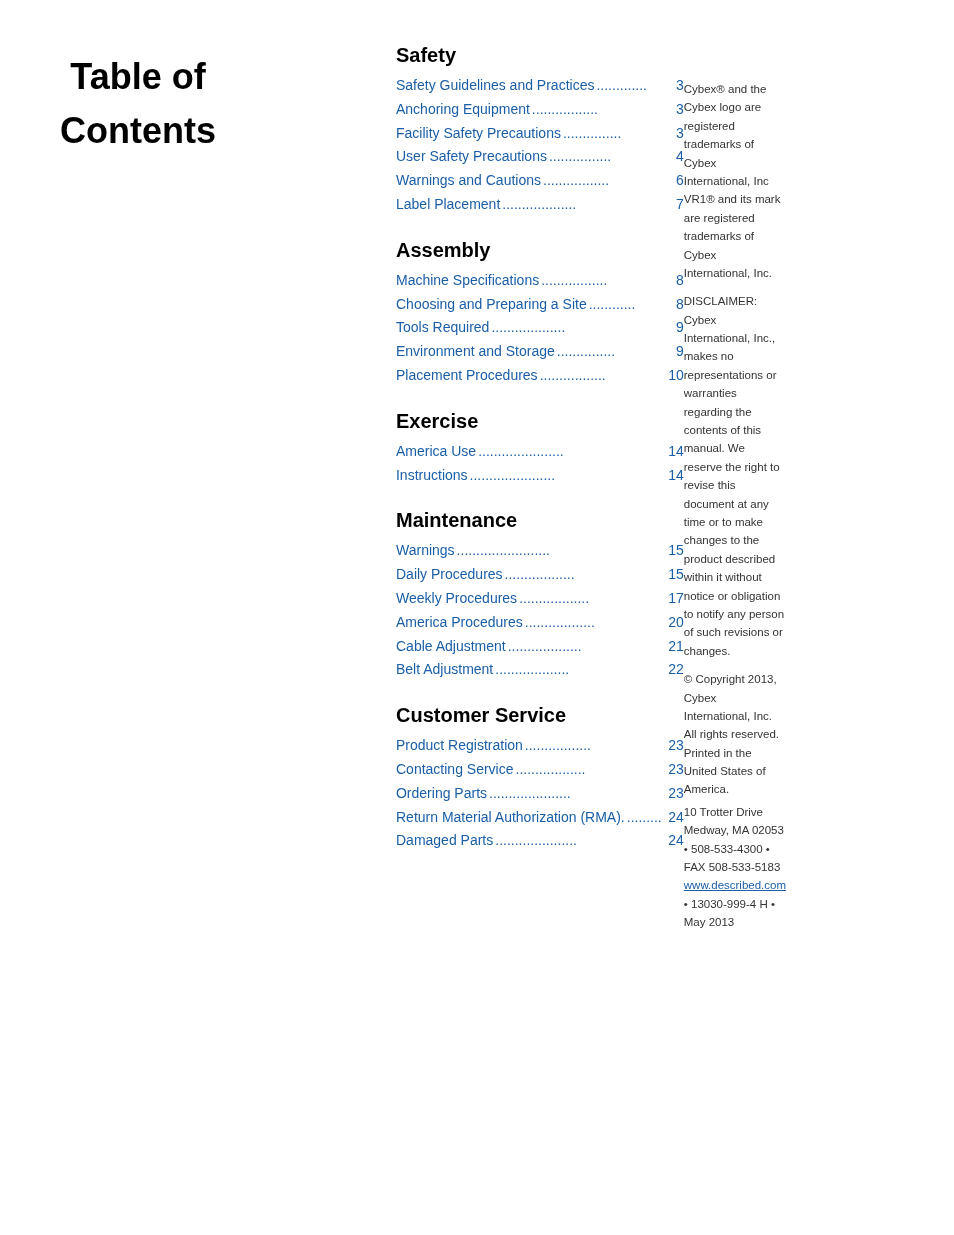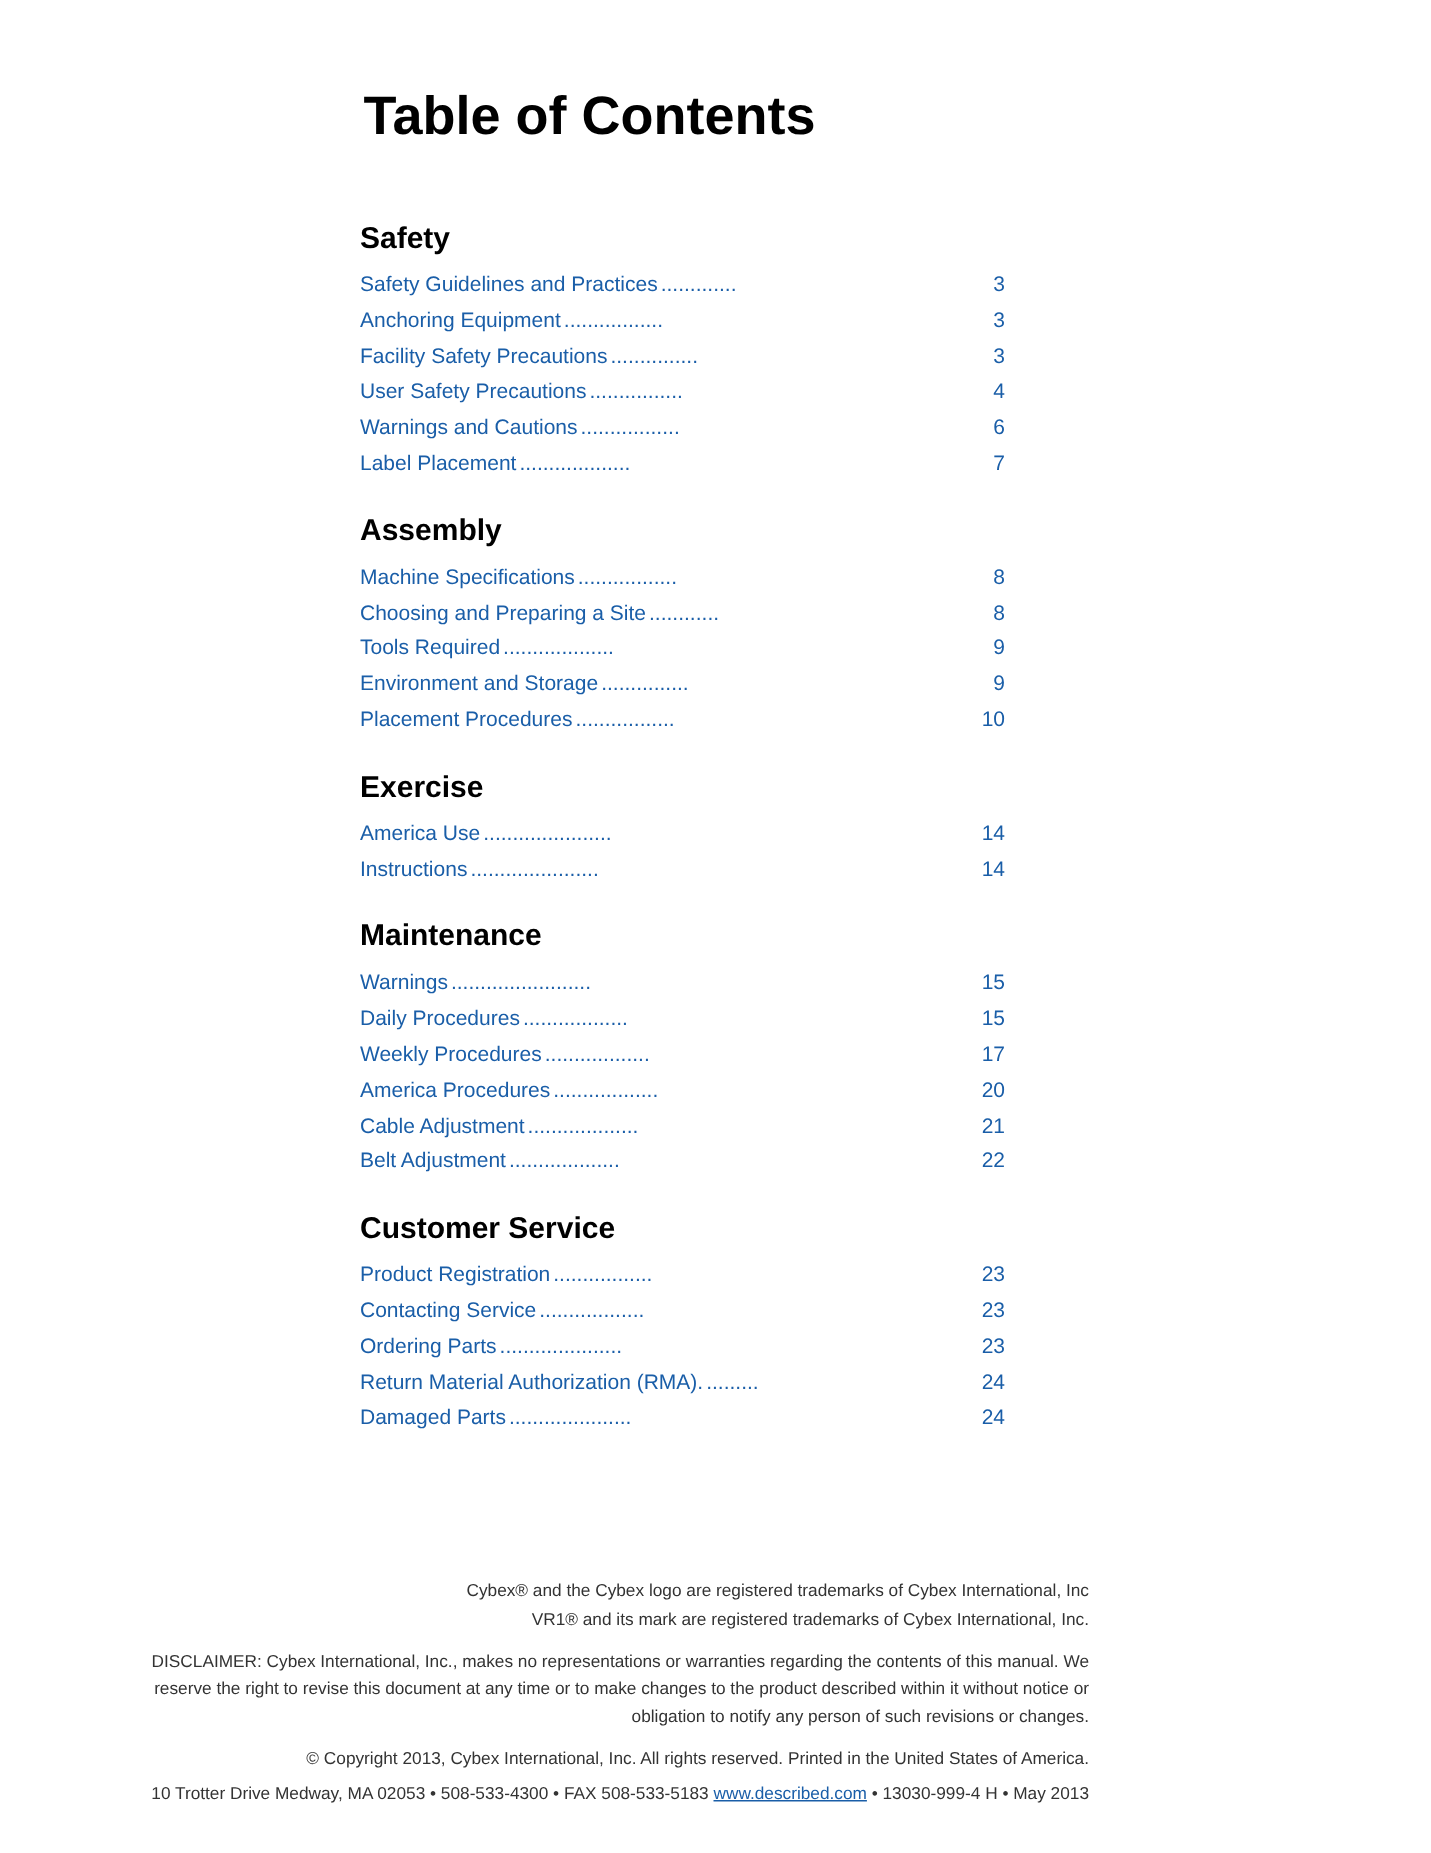--- a/index.html
+++ b/index.html
@@ -13,21 +13,21 @@
       font-size: 14px;
       line-height: 1.5;
     }
 
     .page {
       width: 786px;
       min-height: 1235px;
       background: #fff;
       padding: 40px 60px 30px 60px;
       display: flex;
-      flex-direction: column;
+      flex-direction: row;
     }
 
     .main-title {
       text-align: center;
       font-size: 36px;
       font-weight: bold;
       color: #000;
       margin-bottom: 40px;
       margin-top: 10px;
     }
@@ -83,21 +83,20 @@
     .section-group {
       margin-bottom: 18px;
     }
 
     .footer {
       margin-top: 40px;
       border-top: none;
       font-size: 11.5px;
       color: #333;
       line-height: 1.6;
-      text-align: right;
     }
 
     .footer-trademark {
       margin-bottom: 10px;
     }
 
     .footer-disclaimer {
       margin-bottom: 10px;
     }
 

